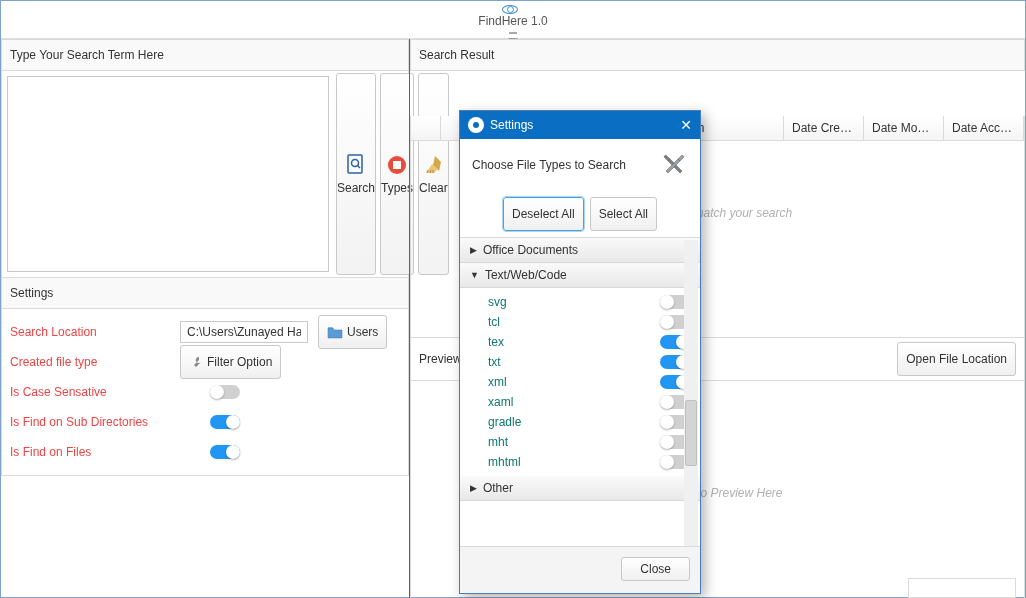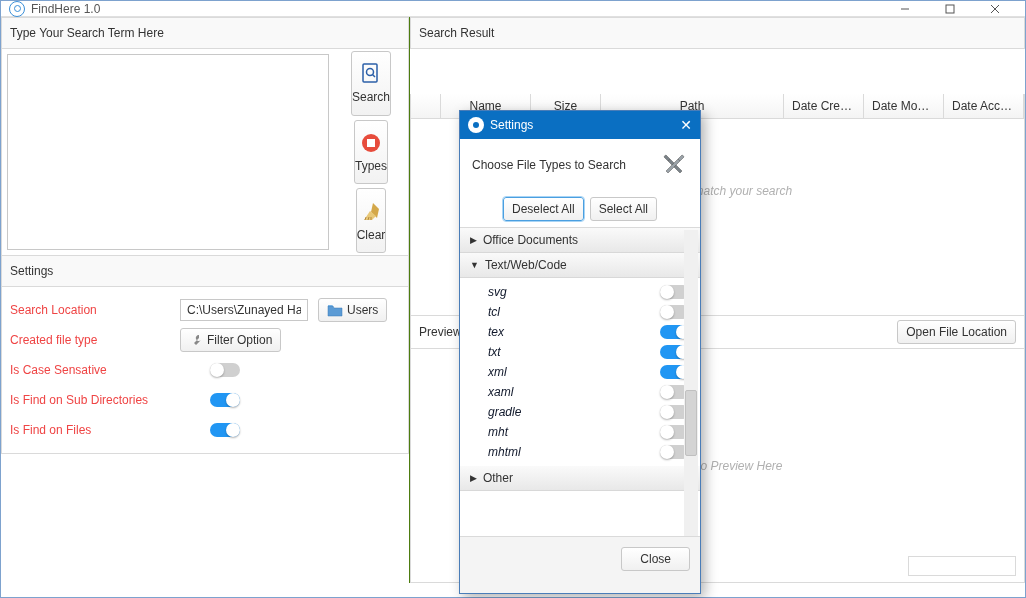--- a/index.html
+++ b/index.html
@@ -1,37 +1,37 @@
 <!DOCTYPE html>
 <html><head>
 <meta charset="utf-8">
 <style>
 * { margin: 0; padding: 0; box-sizing: border-box; font-family: "Segoe UI", Tahoma, sans-serif; font-size: 12px; }
 body { width: 1026px; height: 598px; overflow: hidden; position: relative; background: linear-gradient(to bottom, #8ecce4 0%, #a8d4dc 40%, #d8e8d8 55%, #f4e9b8 70%, #2a3030 90%, #1a2424 100%); }
 .window { position: absolute; top: 0; left: 0; width: 1026px; height: 598px; background: #ffffff; border: 1px solid #7da2ce; }
-.titlebar { height: 16px; background: #ffffff; display: flex; align-items: center; padding: 4px 8px; border-bottom: 1px solid #e0e0e0; }
+.titlebar { height: 38px; background: #ffffff; display: flex; align-items: center; padding: 4px 8px; border-bottom: 1px solid #e0e0e0; flex-direction: column; }
 .titlebar .app-icon { width: 16px; height: 16px; margin-right: 6px; border: 1.5px solid #3a8fd8; border-radius: 50%; display: flex; align-items: center; justify-content: center; }
 .titlebar .app-icon::after { content: ''; width: 5px; height: 5px; border: 1.5px solid #3a8fd8; border-radius: 50%; }
 .titlebar .title { color: #555; }
 .titlebar .spacer { flex: 1; }
 .win-btn { width: 45px; height: 28px; display: flex; align-items: center; justify-content: center; color: #555; }
 .content { display: flex; height: calc(100% - 30px); }
 .left-pane { width: 408px; display: flex; flex-direction: column; }
 .group-label { padding: 8px 8px; border: 1px solid #dadada; border-top: none; color: #333; background: #f9f9f9; }
 .group-label.first { border-top: 1px solid #dadada; }
 .search-row { display: flex; border-left: 1px solid #dadada; border-right: 1px solid #dadada; border-bottom: 1px solid #dadada; }
 .search-input { flex: 1; min-height: 196px; border: 1px solid #c8c8c8; margin: 5px; background: #fff; }
-.action-col { width: 74px; display: flex; flex-direction: column; align-items: center; }
+.action-col { width: 74px; display: flex; flex-direction: row; }
 .action-btn { flex: 1; border: 1px solid #c8c8c8; margin: 2px; border-radius: 3px; background: linear-gradient(to bottom, #fff, #f2f2f2); display: flex; flex-direction: column; align-items: center; justify-content: center; gap: 4px; padding: 8px 0; color: #333; }
 .action-btn .ico { width: 24px; height: 24px; }
 .settings-rows { border: 1px solid #dadada; border-top: none; padding: 8px; }
 .srow { display: flex; align-items: center; height: 30px; gap: 10px; }
 .srow .lbl { width: 160px; color: #ef4444; }
 .srow .path-input { flex: 1; height: 22px; border: 1px solid #c8c8c8; padding: 0 6px; background: #fff; color: #333; max-width: 128px; }
-.btn { height: 24px; padding: 6px 8px; border: 1px solid #c8c8c8; border-radius: 3px; background: linear-gradient(to bottom, #fff, #f0f0f0); display: inline-flex; align-items: center; gap: 4px; color: #333; }
+.btn { height: 24px; padding: 16px 8px; border: 1px solid #c8c8c8; border-radius: 3px; background: linear-gradient(to bottom, #fff, #f0f0f0); display: inline-flex; align-items: center; gap: 4px; color: #333; }
 .btn.focused { border: 1px solid #4a9fe0; outline: 1px solid #a8d4f5; }
 .toggle { width: 30px; height: 14px; border-radius: 7px; background: #d0d0d0; position: relative; }
 .toggle::after { content: ''; position: absolute; width: 14px; height: 14px; background: #fff; border-radius: 50%; top: 0; left: 0; box-shadow: 0 1px 2px rgba(0,0,0,0.3); }
 .toggle.on { background: #2196f3; }
 .toggle.on::after { left: 16px; }
 .right-pane { flex: 1; display: flex; flex-direction: column; border-left: 1px solid #4d7c0f; }
 .table-wrap { border: 1px solid #dadada; border-top: none; height: 222px; position: relative; margin-top: 45px; }
 .table-head { display: flex; background: linear-gradient(to bottom,#fff,#f4f4f4); border-bottom: 1px solid #dadada; }
 .th { padding: 5px 8px; border-right: 1px solid #dadada; color: #333; text-align: center; }
 .th:first-child { width: 30px; }
@@ -53,21 +53,21 @@
 .dlg-titlebar .spacer { flex: 1; }
 .dlg-close { color: #fff; font-size: 14px; cursor: pointer; }
 .dlg-head { padding: 12px; display: flex; align-items: center; gap: 8px; background: #fff; }
 .dlg-head .htxt { flex: 1; color: #333; font-size: 12px; }
 .dlg-btns { padding: 6px 10px; display: flex; gap: 6px; background: #fff; justify-content: center;}
 .dlg-tree { border-top: 1px solid #dadada; border-bottom: 1px solid #dadada; height: 310px; background: #fff; overflow: hidden; position: relative; }
 .tree-cat { background: linear-gradient(to bottom,#fafafa,#e8e8e8); border-bottom: 1px solid #d8d8d8; padding: 5px 10px; display: flex; align-items: center; gap: 6px; color: #333; }
 .tree-cat .tri { font-size: 9px; }
 .tree-items { padding: 4px 0; }
 .tree-item { display: flex; align-items: center; padding: 3px 10px 3px 28px; }
-.tree-item .ext { flex: 1; color: #0f172a; font-style: italic; }
+.tree-item .ext { flex: 1; color: #0f766e; }
 .scrollbar { position: absolute; right: 2px; top: 2px; width: 14px; height: 306px; background: #f0f0f0; }
 .scrollbar .thumb { position: absolute; left: 1px; right: 1px; top: 160px; height: 66px; background: #d4d4d4; border: 1px solid #c0c0c0; border-radius: 2px; }
 .dlg-foot { padding: 10px; display: flex; justify-content: flex-end; }
 .wrench-ico { width: 28px; }
 svg { display: block; }
 </style>
 </head>
 <body>
 
 <div class="window">

